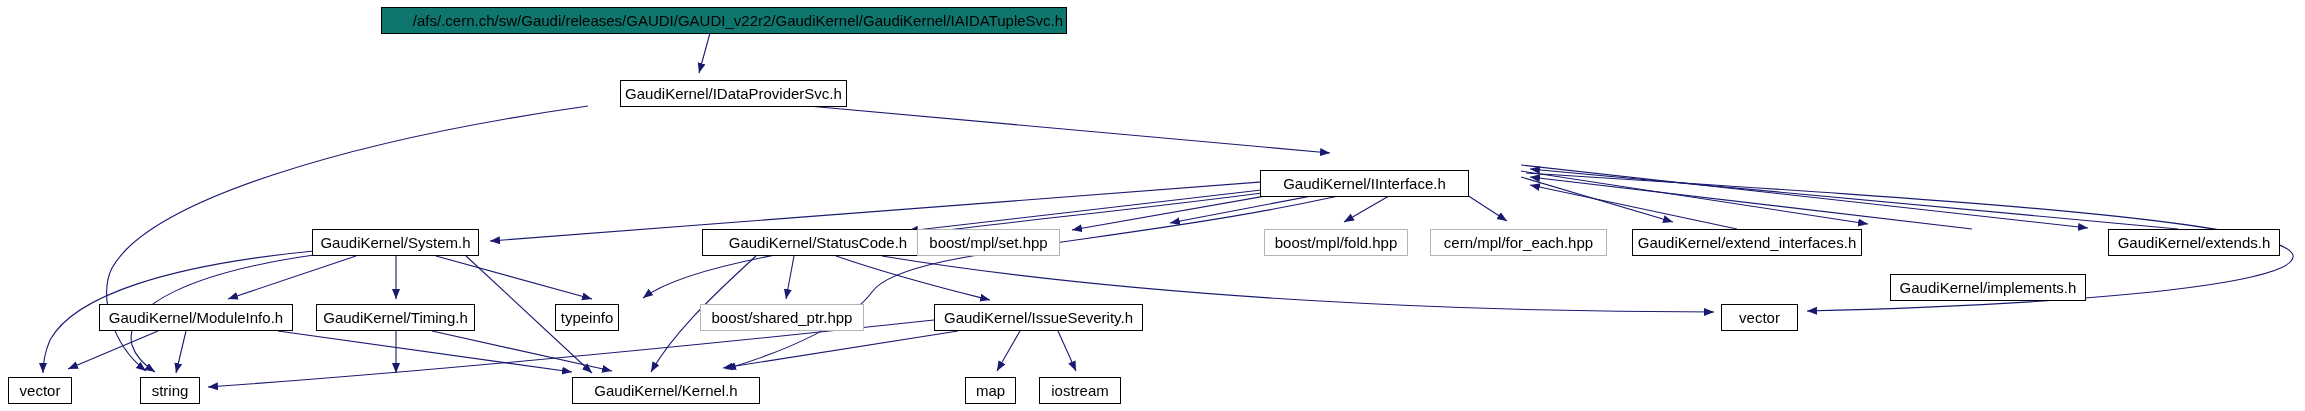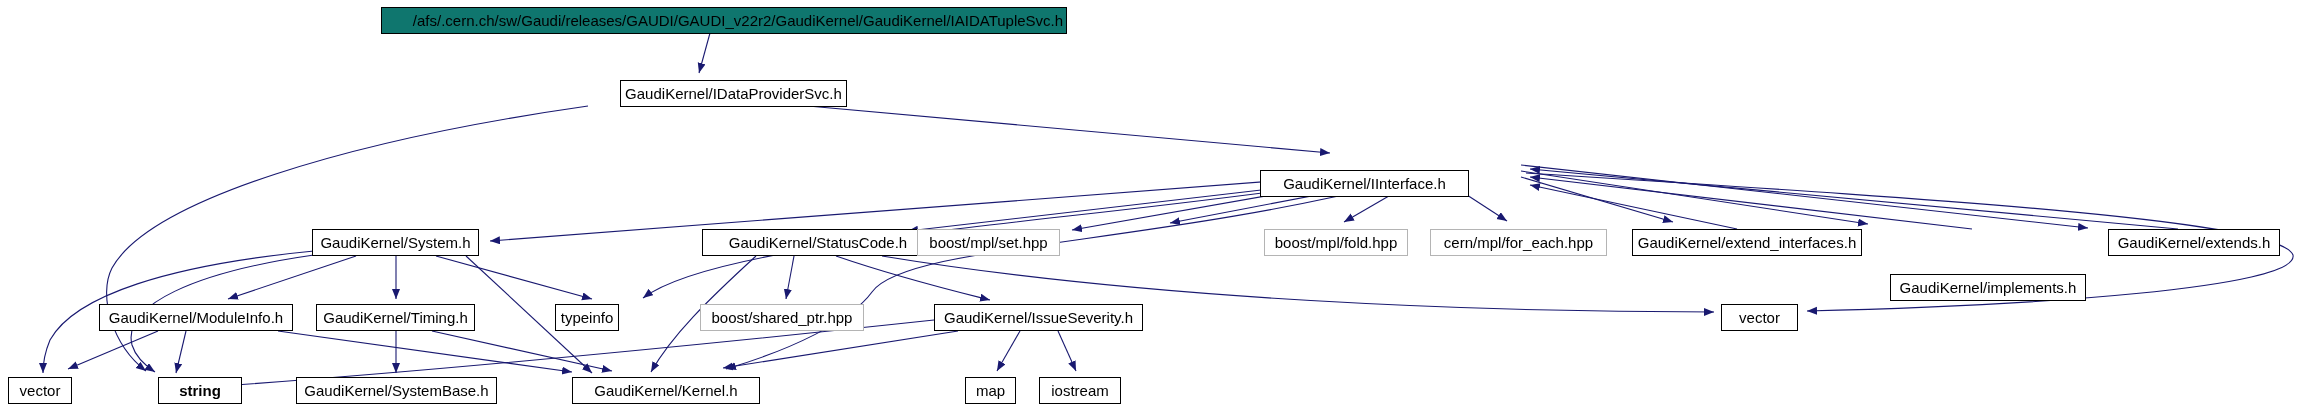--- a/index.html
+++ b/index.html
@@ -95,19 +95,18 @@
   <div class="node" style="left:2108px;top:229px;width:172px;">GaudiKernel/extends.h</div>
 
   <div class="node" style="left:99px;top:304px;width:194px;">GaudiKernel/ModuleInfo.h</div>
   <div class="node" style="left:316px;top:304px;width:159px;">GaudiKernel/Timing.h</div>
   <div class="node" style="left:555px;top:304px;width:64px;">typeinfo</div>
   <div class="node boost" style="left:700px;top:304px;width:164px;">boost/shared_ptr.hpp</div>
   <div class="node" style="left:934px;top:304px;width:209px;">GaudiKernel/IssueSeverity.h</div>
   <div class="node" style="left:1721px;top:304px;width:77px;">vector</div>
 
   <div class="node" style="left:8px;top:377px;width:64px;">vector</div>
-  <div class="node" style="left:158px;top:377px;width:84px;font-weight:bold;">string</div>
-  <div class="node" style="left:296px;top:377px;width:201px;">GaudiKernel/SystemBase.h</div>
+  <div class="node" style="left:140px;top:377px;width:60px;">string</div>
   <div class="node" style="left:572px;top:377px;width:188px;text-align:right;">GaudiKernel/Kernel.h</div>
   <div class="node" style="left:965px;top:377px;width:51px;">map</div>
   <div class="node" style="left:1039px;top:377px;width:82px;">iostream</div>
 
 </div>
 
 </body></html>

